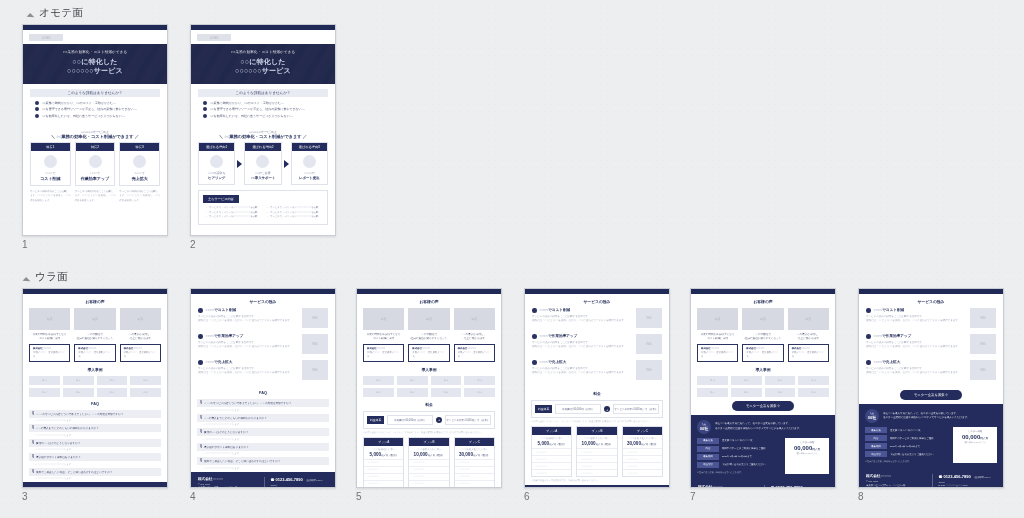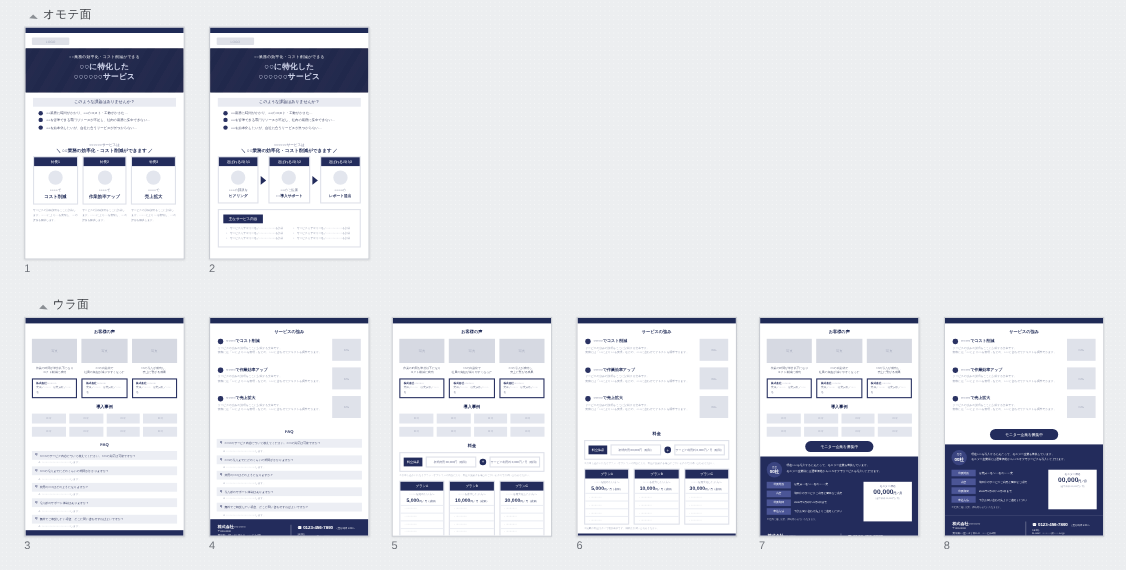--- a/index.html
+++ b/index.html
@@ -151,21 +151,21 @@
 </head>
 <body>
 
 <div class="canvas">
 
   <div class="group-header" style="left:28px;top:6px;">
     <span class="tri"></span>
     <span class="group-title">オモテ面</span>
   </div>
 
-  <div class="group-header" style="left:37px;top:270px;">
+  <div class="group-header" style="left:24px;top:270px;">
     <span class="tri"></span>
     <span class="group-title">ウラ面</span>
   </div>
 
   <div id="slides">
   <div class="slide" style="left:22px;top:24px;width:146px;height:212px;">
     <div class="page">
       <div class="topbar"></div>
       <div class="page-body">
             <div class="logo-chip">LOGO</div>

